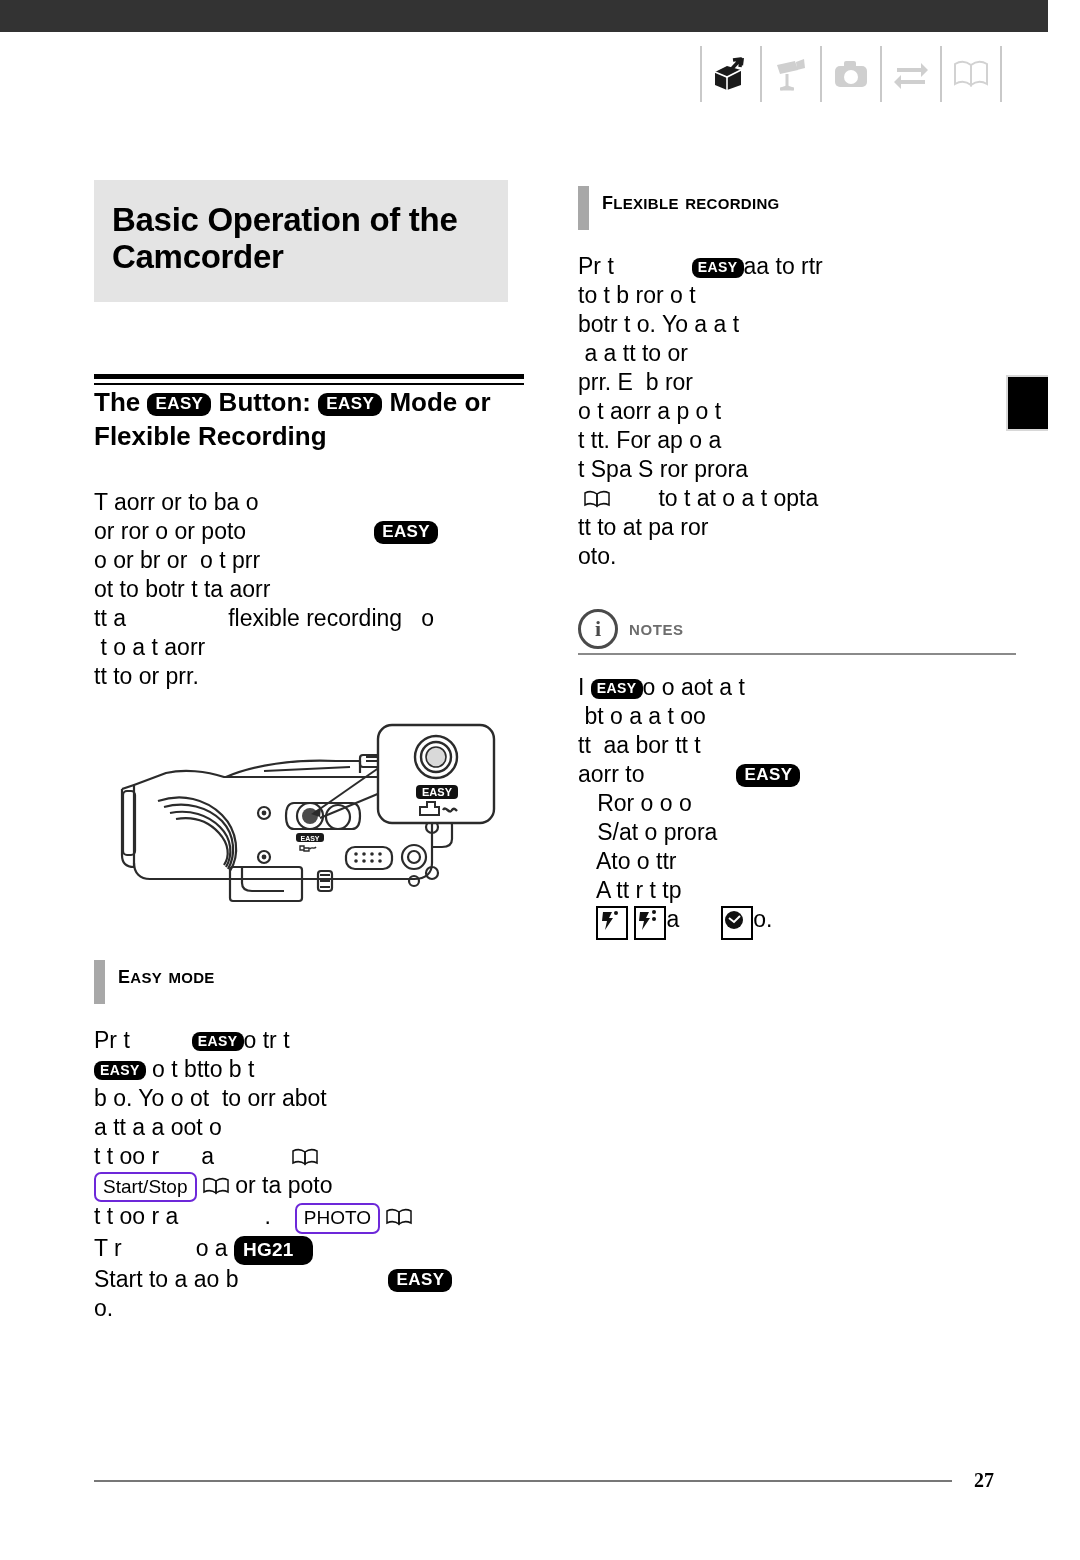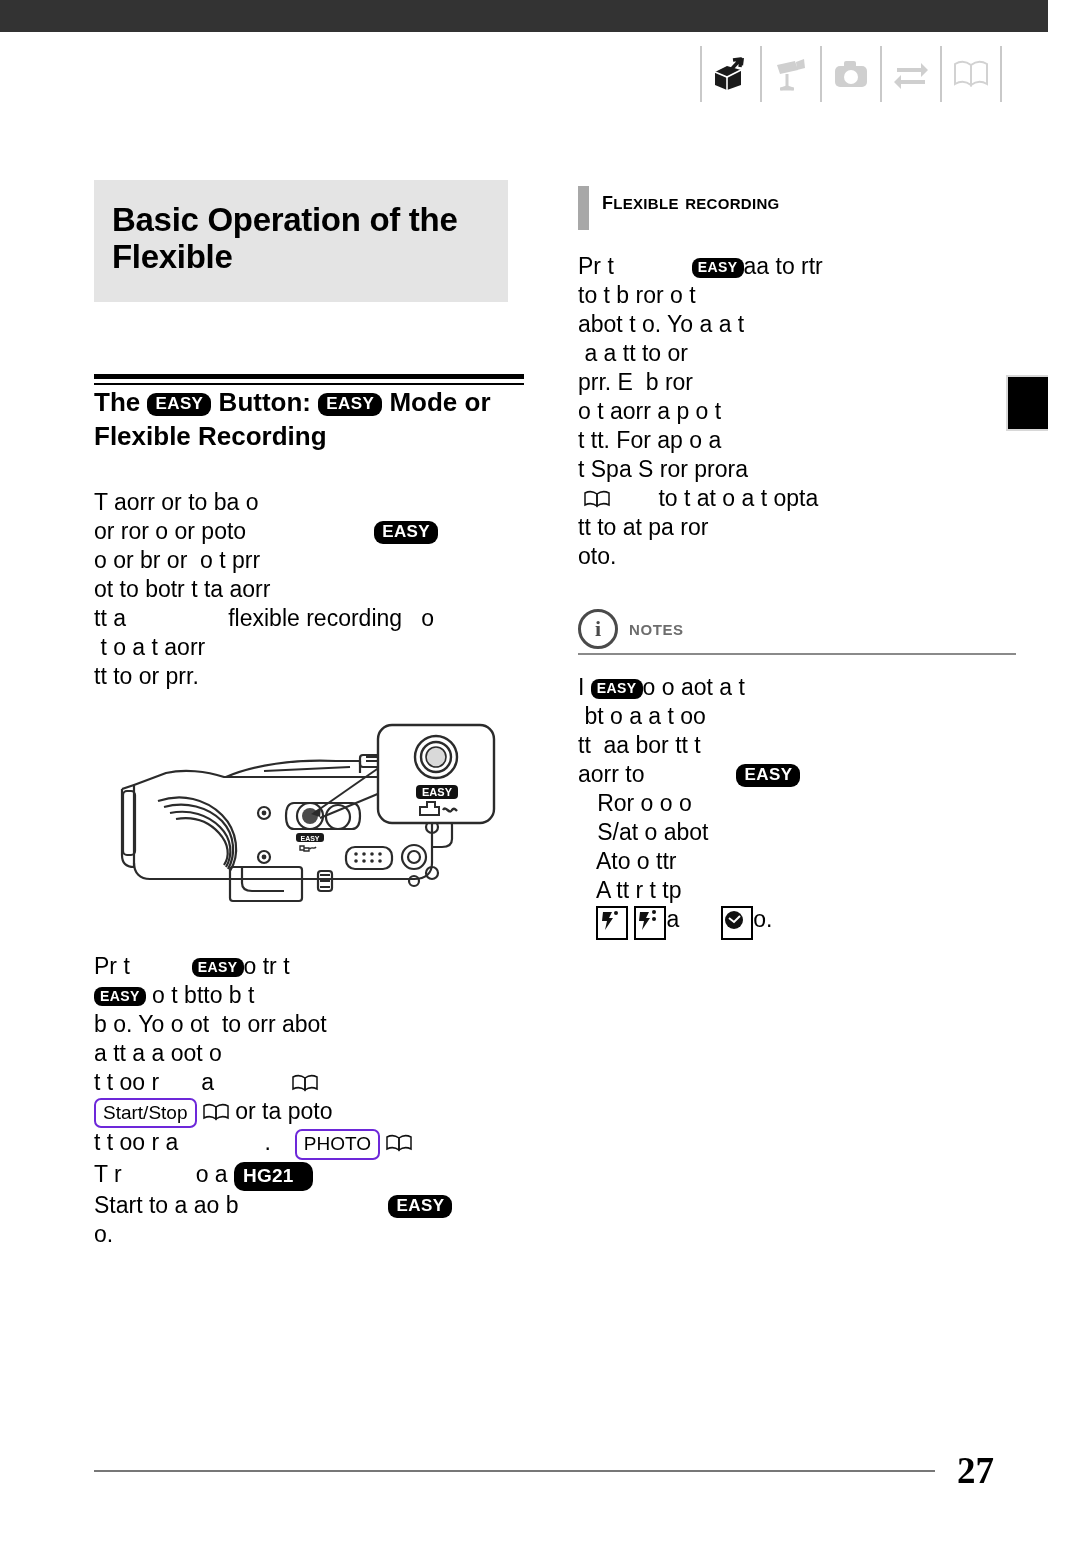--- a/index.html
+++ b/index.html
@@ -231,21 +231,21 @@
     display: flex;
     align-items: center;
     justify-content: flex-end;
   }
   .footer-rule {
     flex: 1;
     border-top: 2px solid #777;
     margin-right: 22px;
   }
   .page-num {
-    font-size: 37px;
+    font-size: 20px;
     font-weight: bold;
     color: #000;
     font-family: "Liberation Serif", serif;
   }
 </style>
 </head>
 <body>
 
 <div class="page">
 
@@ -291,21 +291,21 @@
     </div>
   </div>
 
   <div class="thumb-tab"></div>
 
   <div class="col-left">
 
     <div class="chapter-box">
       <div class="chapter-title">
         <span>Basic Operation of the</span><br>
-        <span>Flexible</span>
+        <span>Camcorder</span>
       </div>
     </div>
 
     <div class="rule-double"></div>
 
     <div class="section-head">
       <span>The</span>
       <span class="badge-easy">EASY</span>
       <span>Button:</span>
       <span class="badge-easy">EASY</span>
@@ -399,20 +399,24 @@
         <circle cx="322" cy="42" r="10" fill="#d9d9d9" stroke="#2b2b2b" stroke-width="1.6"></circle>
         <rect x="302" y="70" width="42" height="14" rx="4" fill="#111111"></rect>
         <text x="323" y="81" font-family="Liberation Sans, sans-serif" font-size="11" font-weight="bold" fill="#ffffff" text-anchor="middle">EASY</text>
         <g>
           <path d="M306 92 l7 0 0 -5 8 0 0 5 4 0 0 8 -19 0 z" fill="none" stroke="#2b2b2b" stroke-width="2"></path>
           <path d="M329 95 c3 -5 6 5 9 0 c2 -3 4 0 5 1" fill="none" stroke="#2b2b2b" stroke-width="2.4"></path>
         </g>
       </svg>
     </div>
 
+    <div class="subsection">
+      <div class="sub-bar"></div>
+      <div class="sub-title">EASY MODE</div>
+    </div>
 
     <div class="body-text tight" style="margin-top:22px">
       <span class="ln">Pr t<span style="display:inline-block;width:62px"></span><span class="badge-easy sm">EASY</span>o tr t</span>
       <span class="ln"><span class="badge-easy sm">EASY</span> o t btto b t</span>
       <span class="ln">b o. Yo o ot  to orr abot</span>
       <span class="ln">a tt a a oot o</span>
       <span class="ln">t t oo r<span style="display:inline-block;width:42px"></span>a<span style="display:inline-block;width:78px"></span><svg class="book-icon" viewBox="0 0 26 18">
             <path d="M13 4 C9 1 5 1 1 3 L1 15 C5 13 9 13 13 16 Z" fill="none" stroke="#111" stroke-width="1.5"></path>
             <path d="M13 4 C17 1 21 1 25 3 L25 15 C21 13 17 13 13 16 Z" fill="none" stroke="#111" stroke-width="1.5"></path>
           </svg></span>
@@ -433,21 +437,21 @@
   <div class="col-right">
 
     <div class="subsection" style="margin-top:0">
       <div class="sub-bar"></div>
       <div class="sub-title">FLEXIBLE RECORDING</div>
     </div>
 
     <div class="body-text" style="margin-top:22px">
       <span class="ln">Pr t<span style="display:inline-block;width:78px"></span><span class="badge-easy sm">EASY</span>aa to rtr</span>
       <span class="ln">to t b ror o t</span>
-      <span class="ln">abot t o. Yo a a t</span>
+      <span class="ln">botr t o. Yo a a t</span>
       <span class="ln"> a a tt to or</span>
       <span class="ln">prr. E  b ror</span>
       <span class="ln">o t aorr a p o t</span>
       <span class="ln">t tt. For ap o a</span>
       <span class="ln">t Spa S ror prora</span>
       <span class="ln"> <svg class="book-icon" viewBox="0 0 26 18">
             <path d="M13 4 C9 1 5 1 1 3 L1 15 C5 13 9 13 13 16 Z" fill="none" stroke="#111" stroke-width="1.5"></path>
             <path d="M13 4 C17 1 21 1 25 3 L25 15 C21 13 17 13 13 16 Z" fill="none" stroke="#111" stroke-width="1.5"></path>
           </svg><span style="display:inline-block;width:48px"></span>to t at o a t opta</span>
       <span class="ln">tt to at pa ror</span>
@@ -459,21 +463,21 @@
       <div class="notes-label">NOTES</div>
     </div>
     <div class="notes-rule"></div>
 
     <div class="body-text" style="margin-top:18px">
       <span class="ln">I <span class="badge-easy sm">EASY</span>o o aot a t</span>
       <span class="ln"> bt o a a t oo</span>
       <span class="ln">tt  aa bor tt t</span>
       <span class="ln">aorr to<span style="display:inline-block;width:92px"></span><span class="badge-easy">EASY</span></span>
       <span class="ln">   Ror o o o</span>
-      <span class="ln">   S/at o abot</span>
+      <span class="ln">   S/at o prora</span>
       <span class="ln">   Ato o ttr</span>
       <span class="ln">   A tt r t tp</span>
       <span class="ln"><span style="display:inline-block;width:18px"></span><span class="boxed-icon"><svg width="24" height="26" viewBox="0 0 24 26">
               <path d="M5 4 l9 0 -3 6 4 0 -8 12 2 -9 -5 0 z" fill="#111"></path>
               <circle cx="18" cy="5" r="2" fill="#111"></circle>
             </svg></span> <span class="boxed-icon"><svg width="24" height="26" viewBox="0 0 24 26">
               <path d="M4 4 l9 0 -3 6 4 0 -8 12 2 -9 -5 0 z" fill="#111"></path>
               <circle cx="18" cy="4" r="2" fill="#111"></circle>
               <circle cx="18" cy="11" r="2" fill="#111"></circle>
             </svg></span>a<span style="display:inline-block;width:42px"></span><span class="boxed-icon"><svg width="24" height="26" viewBox="0 0 24 26">

